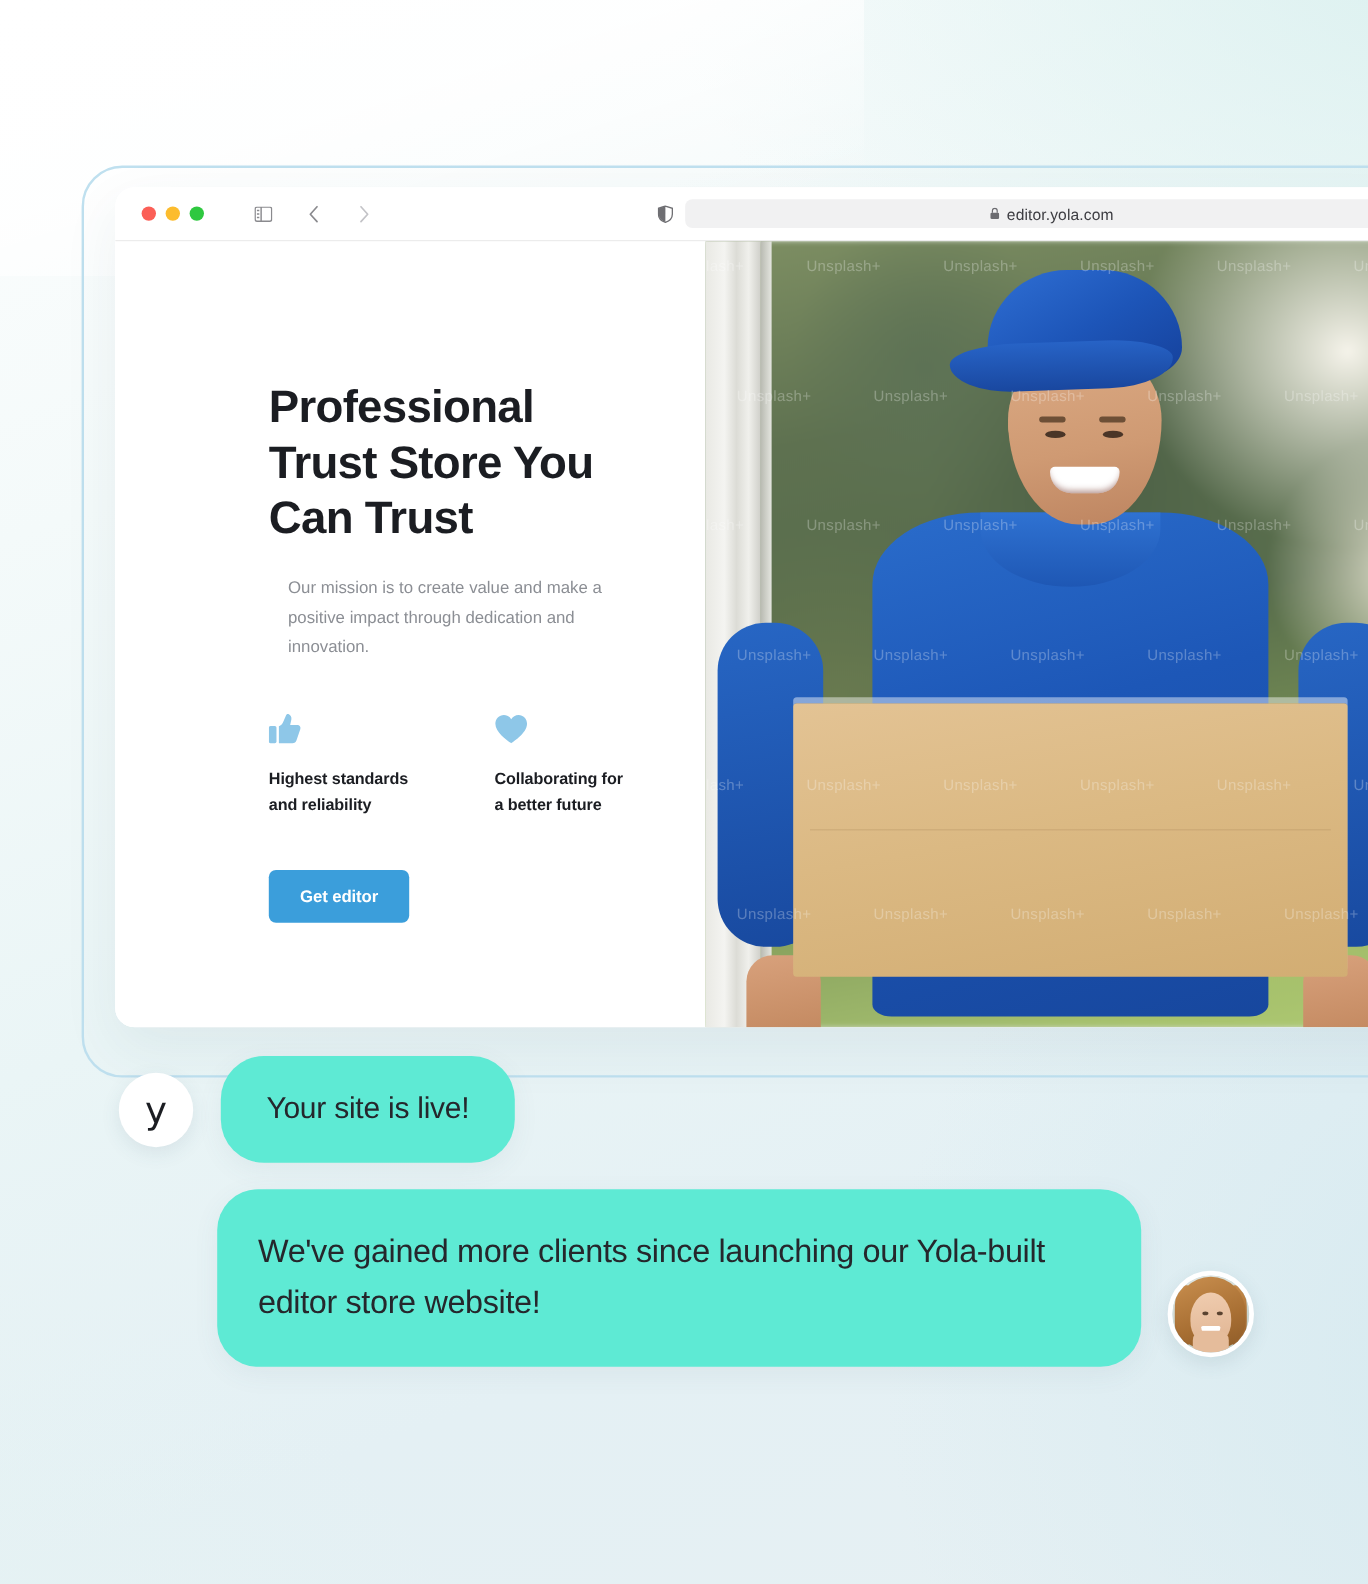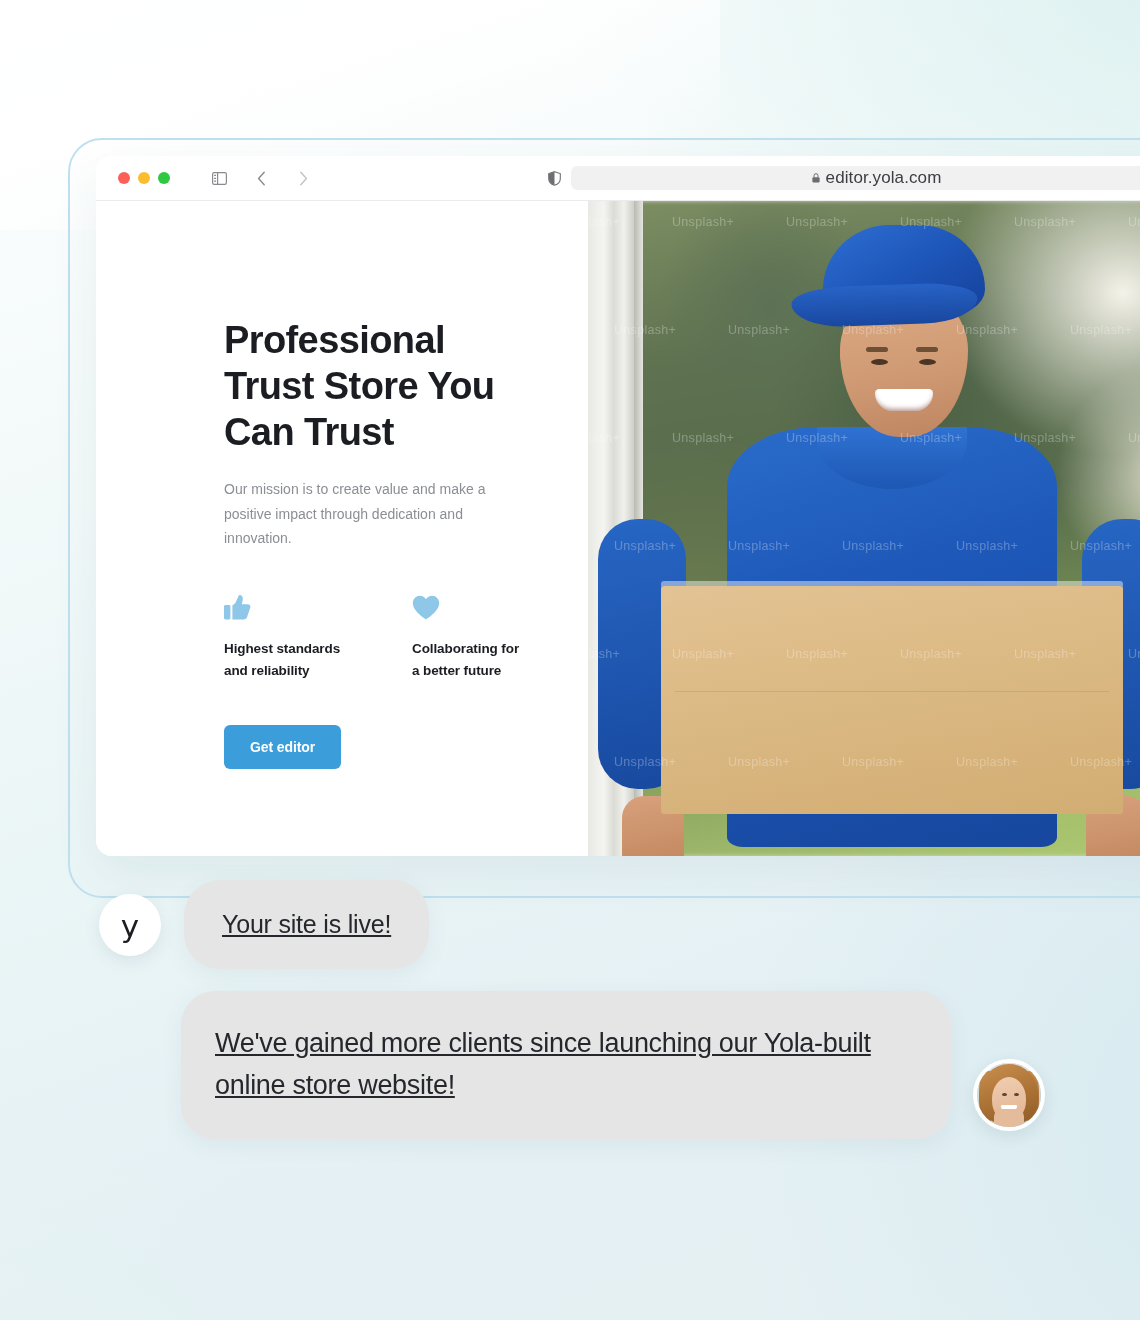--- a/index.html
+++ b/index.html
@@ -103,21 +103,21 @@
     background: #f1f1f2;
     border-radius: 6px;
     display: flex;
     align-items: center;
     justify-content: center;
     position: relative;
   }
   .url-inner { display: flex; align-items: center; gap: 6px; }
   .lock { color: #6b6b70; display: flex; align-items: center; }
   .url-text {
-    font-size: 17px;
+    font-size: 13px;
     color: #3d3d42;
     letter-spacing: 0.1px;
   }
 
   
   .page {
     display: flex;
     height: calc(100% - 45px);
     background: #fff;
   }
@@ -144,20 +144,21 @@
     white-space: pre-line;
   }
 
   p.subcopy {
     margin-top: 22px;
     font-size: 14px;
     line-height: 1.72;
     color: #8b8e94;
     max-width: 282px;
     font-weight: 400;
+    margin-left: 16px;
   }
 
   .features {
     margin-top: 40px;
     display: flex;
     gap: 28px;
   }
   .feature { width: 160px; }
   .feature-icon { height: 30px; color: #8ec7e8; display: flex; align-items: flex-end; }
   .feature-label {
@@ -351,25 +352,24 @@
     font-size: 31px;
     font-weight: 400;
     color: #1b1d22;
     line-height: 1;
     position: relative;
     top: 2px;
     font-family: "DejaVu Sans", sans-serif;
   }
 
   .bubble {
-    background: #e5e5e5;
+    background: #5eead4;
     border-radius: 36px;
     color: #25272c;
     box-shadow: 0 6px 22px rgba(70,100,120,0.07);
-    text-decoration: underline;
   }
   .bubble-1 {
     margin-left: 23px;
     padding: 30px 38px;
     font-size: 25px;
     letter-spacing: -0.2px;
   }
   .bubble-2 {
     margin-left: 181px;
     margin-top: 22px;
@@ -605,21 +605,21 @@
 <div class="chat">
 
   <div class="chat-row">
     <div class="yola-avatar">
       <span>y</span>
     </div>
     <div class="bubble bubble-1">Your site is live!</div>
   </div>
 
   <div class="row-2">
-    <div class="bubble bubble-2">We've gained more clients since launching our Yola-built online store website!</div>
+    <div class="bubble bubble-2">We've gained more clients since launching our Yola-built editor store website!</div>
     <div class="client-avatar">
       <div class="ca-bg"></div>
       <div class="ca-hair-side-l"></div>
       <div class="ca-hair-side-r"></div>
       <div class="ca-hair"></div>
       <div class="ca-face"></div>
       <div class="ca-eye-l"></div>
       <div class="ca-eye-r"></div>
       <div class="ca-smile"></div>
       <div class="ca-neck"></div>

